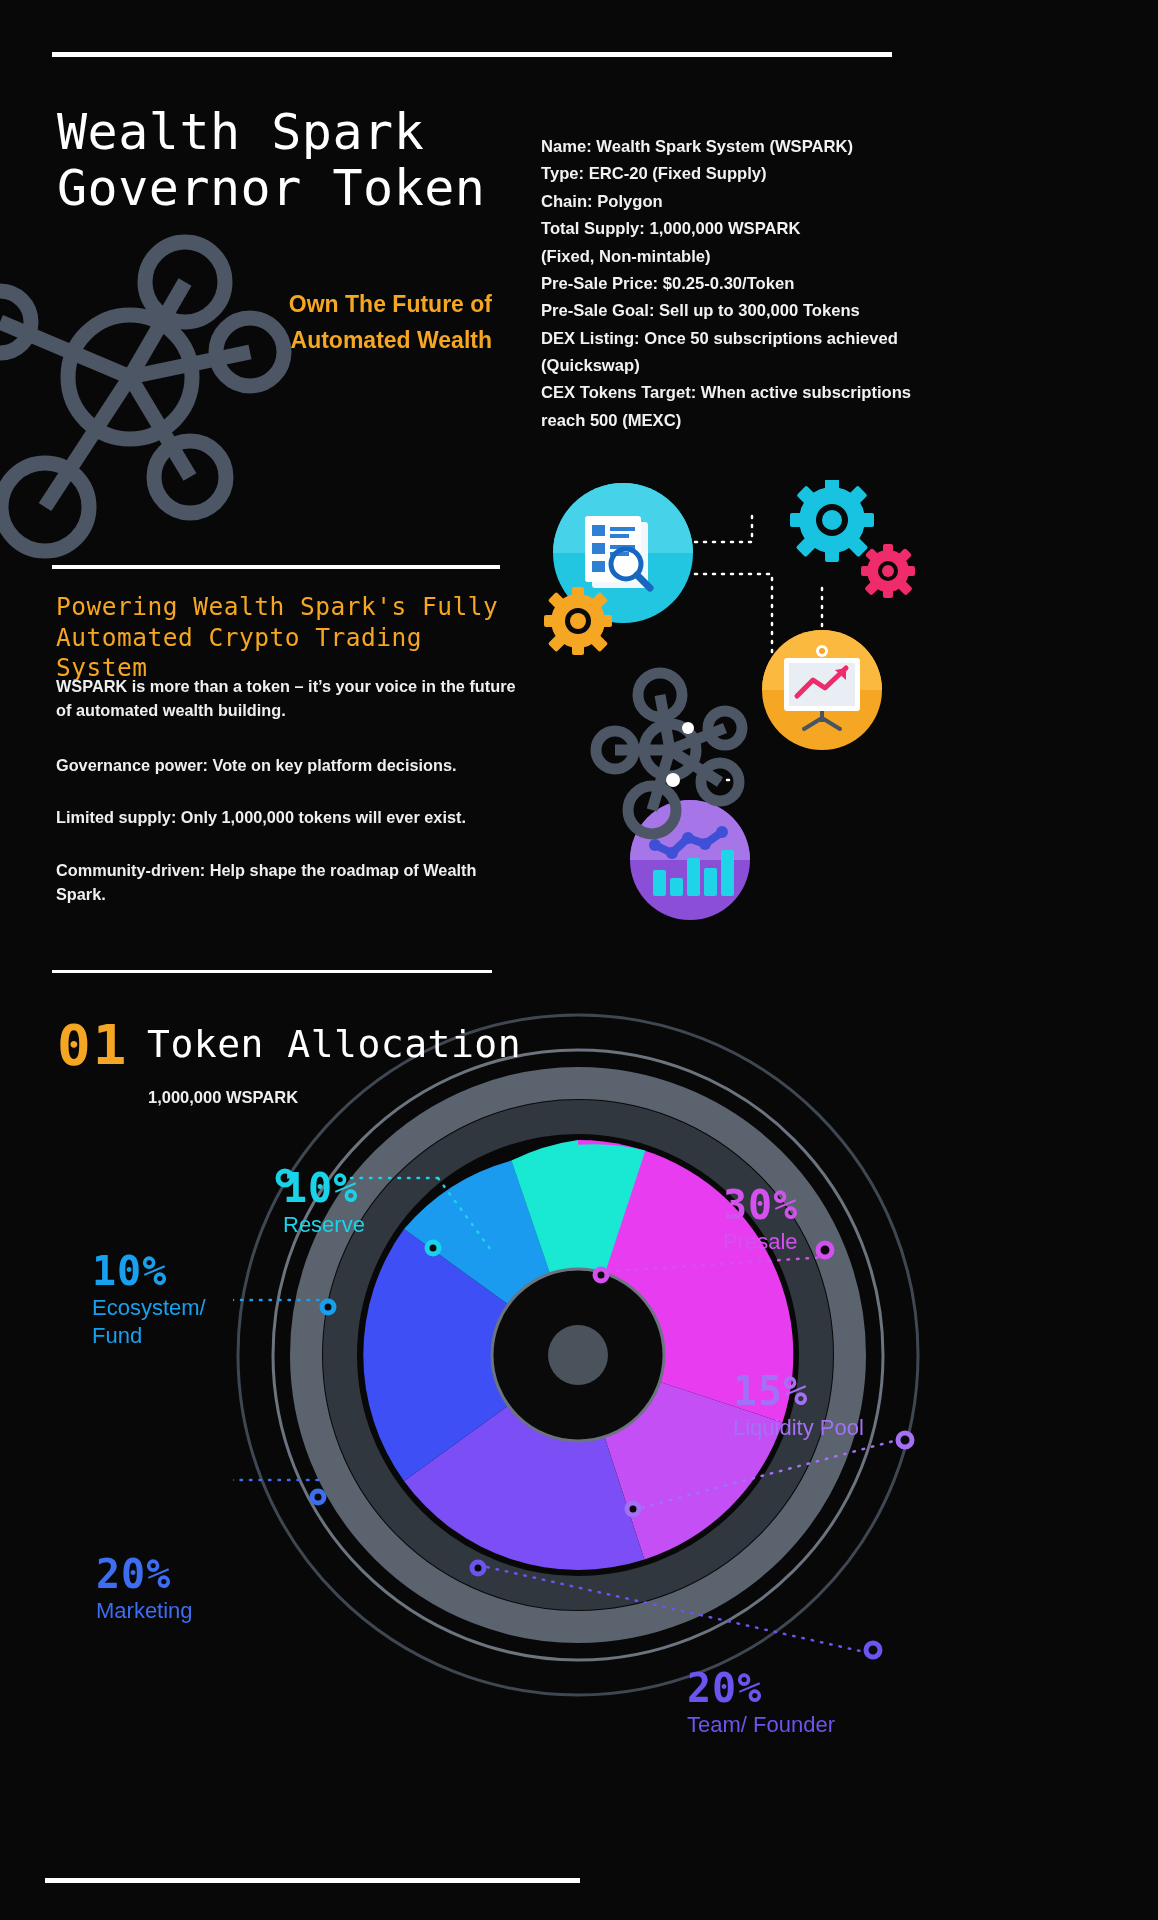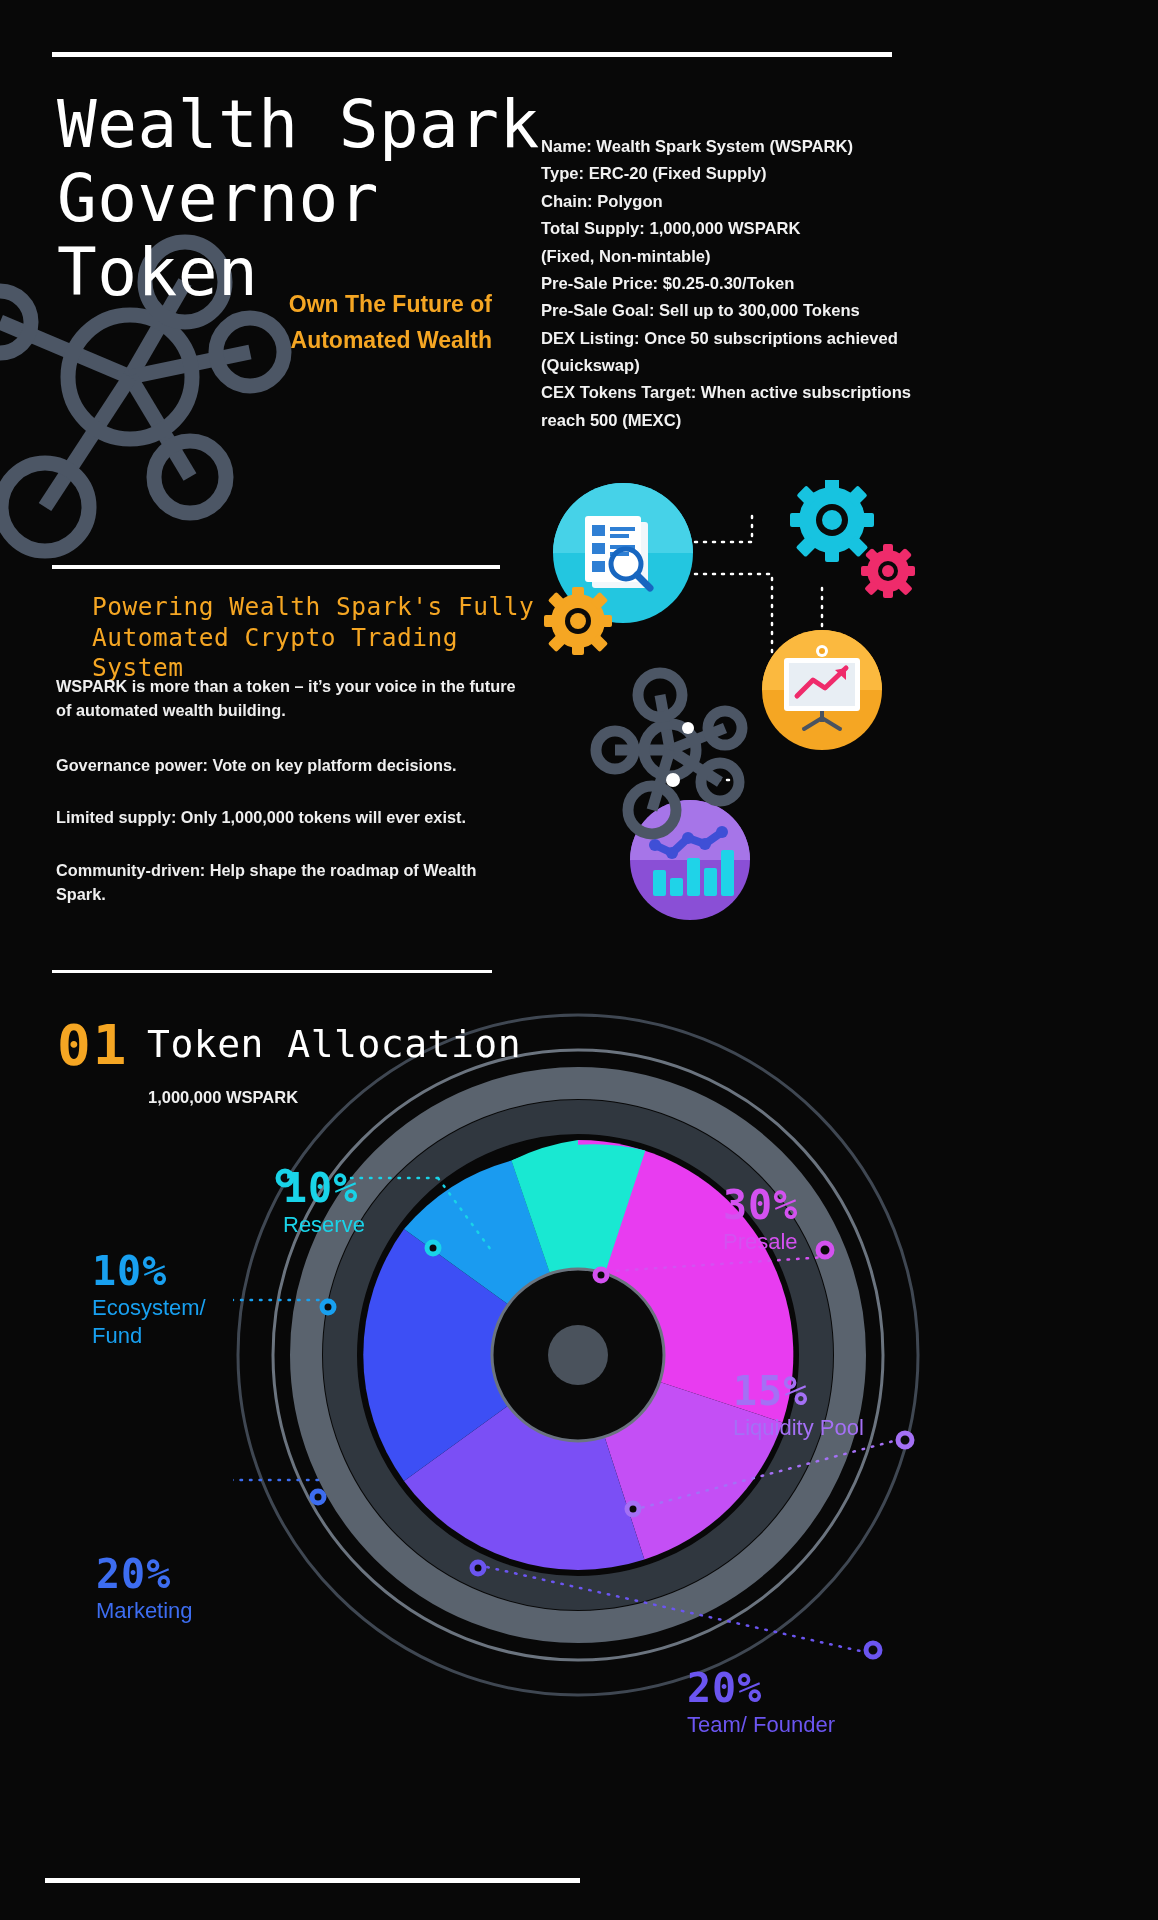--- a/index.html
+++ b/index.html
@@ -14,22 +14,22 @@
 
   
   .rule { position:absolute; background:#ffffff; }
   #rule-top    { left:52px;  top:52px;   width:840px; height:5px; }
   #rule-mid    { left:52px;  top:565px;  width:448px; height:4px; }
   #rule-sec    { left:52px;  top:970px;  width:440px; height:3px; }
   #rule-bottom { left:45px;  top:1878px; width:535px; height:5px; }
 
   
   #title {
-    position:absolute; left:57px; top:88px; width:520px;
-    font-size:66px; line-height:1.12; font-weight:400;
+    position:absolute; left:57px; top:104px; width:520px;
+    font-size:50px; line-height:1.12; font-weight:400;
     color:#fff;
   }
   #tagline {
     position:absolute; left:230px; top:286px; width:262px;
     text-align:right; color:#f5a623;
     font-size:23px; line-height:1.58; font-weight:600;
   }
 
   
   #spec {
@@ -127,21 +127,21 @@
   <div>Total Supply: 1,000,000 WSPARK</div>
   <div>(Fixed, Non-mintable)</div>
   <div>Pre-Sale Price: $0.25-0.30/Token</div>
   <div>Pre-Sale Goal: Sell up to 300,000 Tokens</div>
   <div>DEX Listing: Once 50 subscriptions achieved</div>
   <div>(Quickswap)</div>
   <div>CEX Tokens Target: When active subscriptions</div>
   <div>reach 500 (MEXC)</div>
 </div>
 
-<div id="mid-head" class="techno" style="white-space: pre-line; margin-left: 36px;">Powering Wealth Spark's Fully
+<div id="mid-head" class="techno" style="white-space: pre-line;">Powering Wealth Spark's Fully
 Automated Crypto Trading System</div>
 <div id="mid-body">
   <p>WSPARK is more than a token – it’s your voice in the future of automated wealth building.</p>
   <p>Governance power: Vote on key platform decisions.</p>
   <p>Limited supply: Only 1,000,000 tokens will ever exist.</p>
   <p>Community-driven: Help shape the roadmap of Wealth Spark.</p>
 </div>
 
 <div id="icon-cluster">
   <svg width="420" height="440" viewBox="0 0 420 440" xmlns="http://www.w3.org/2000/svg">

